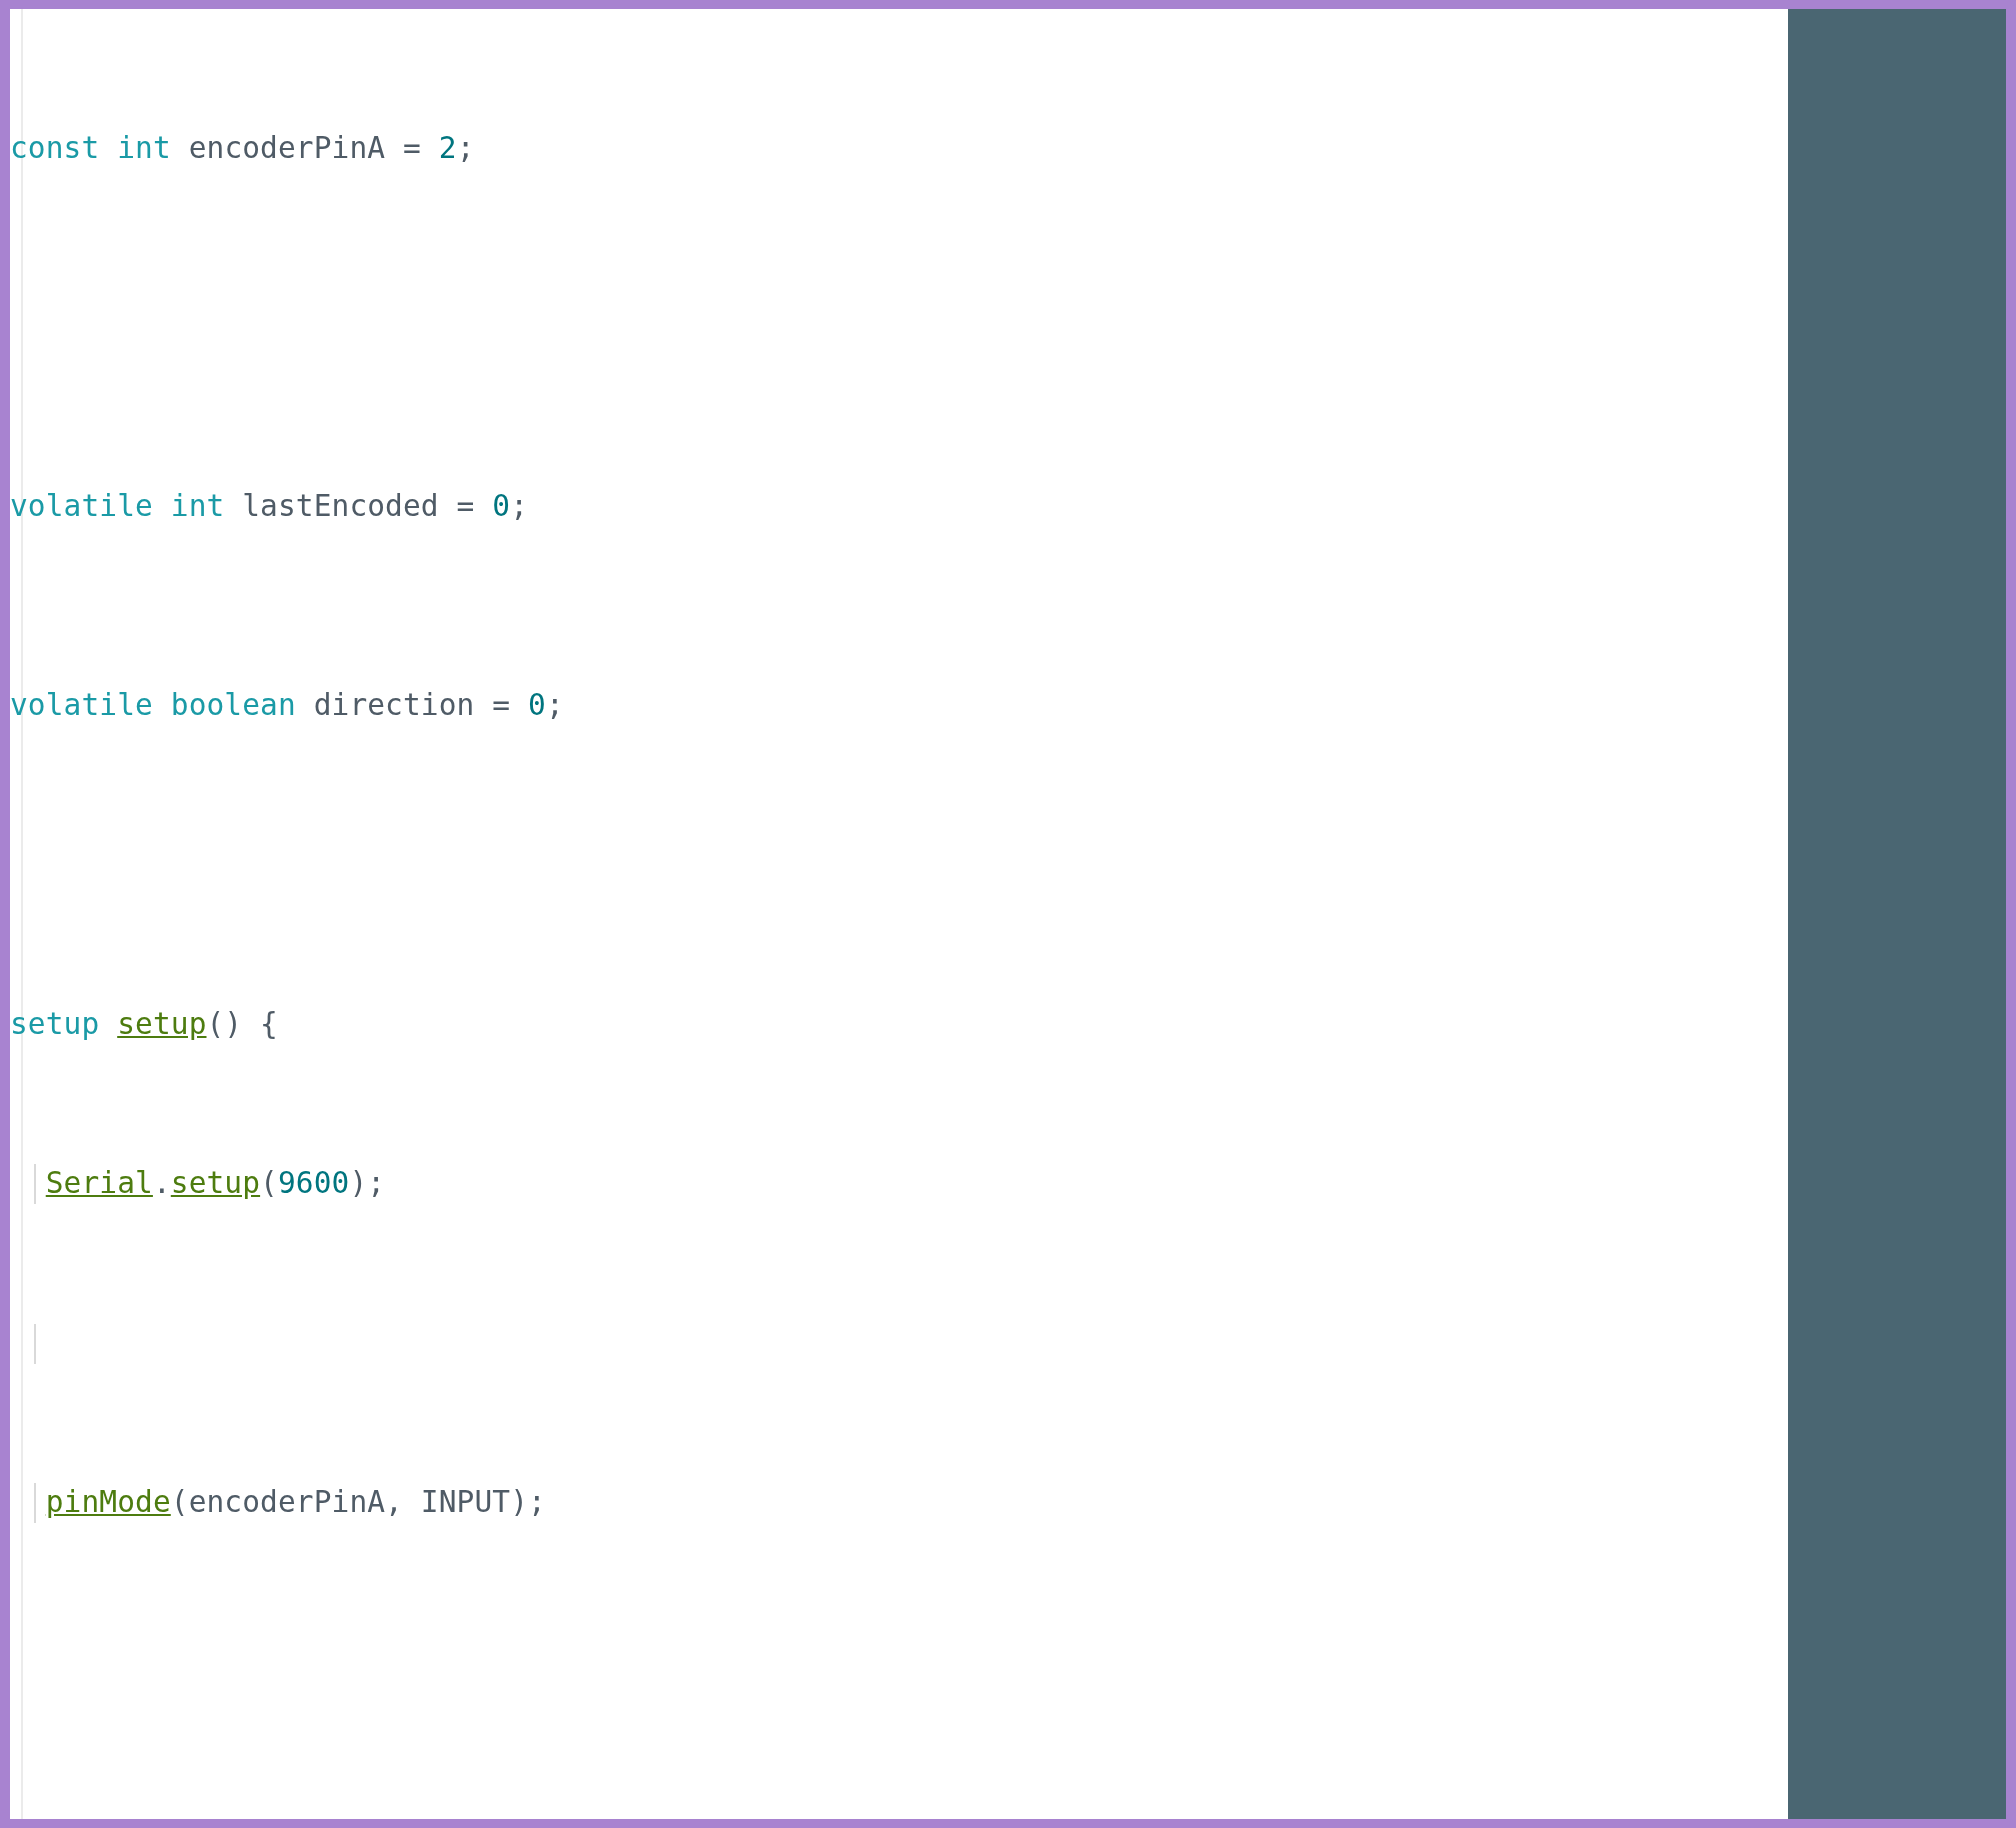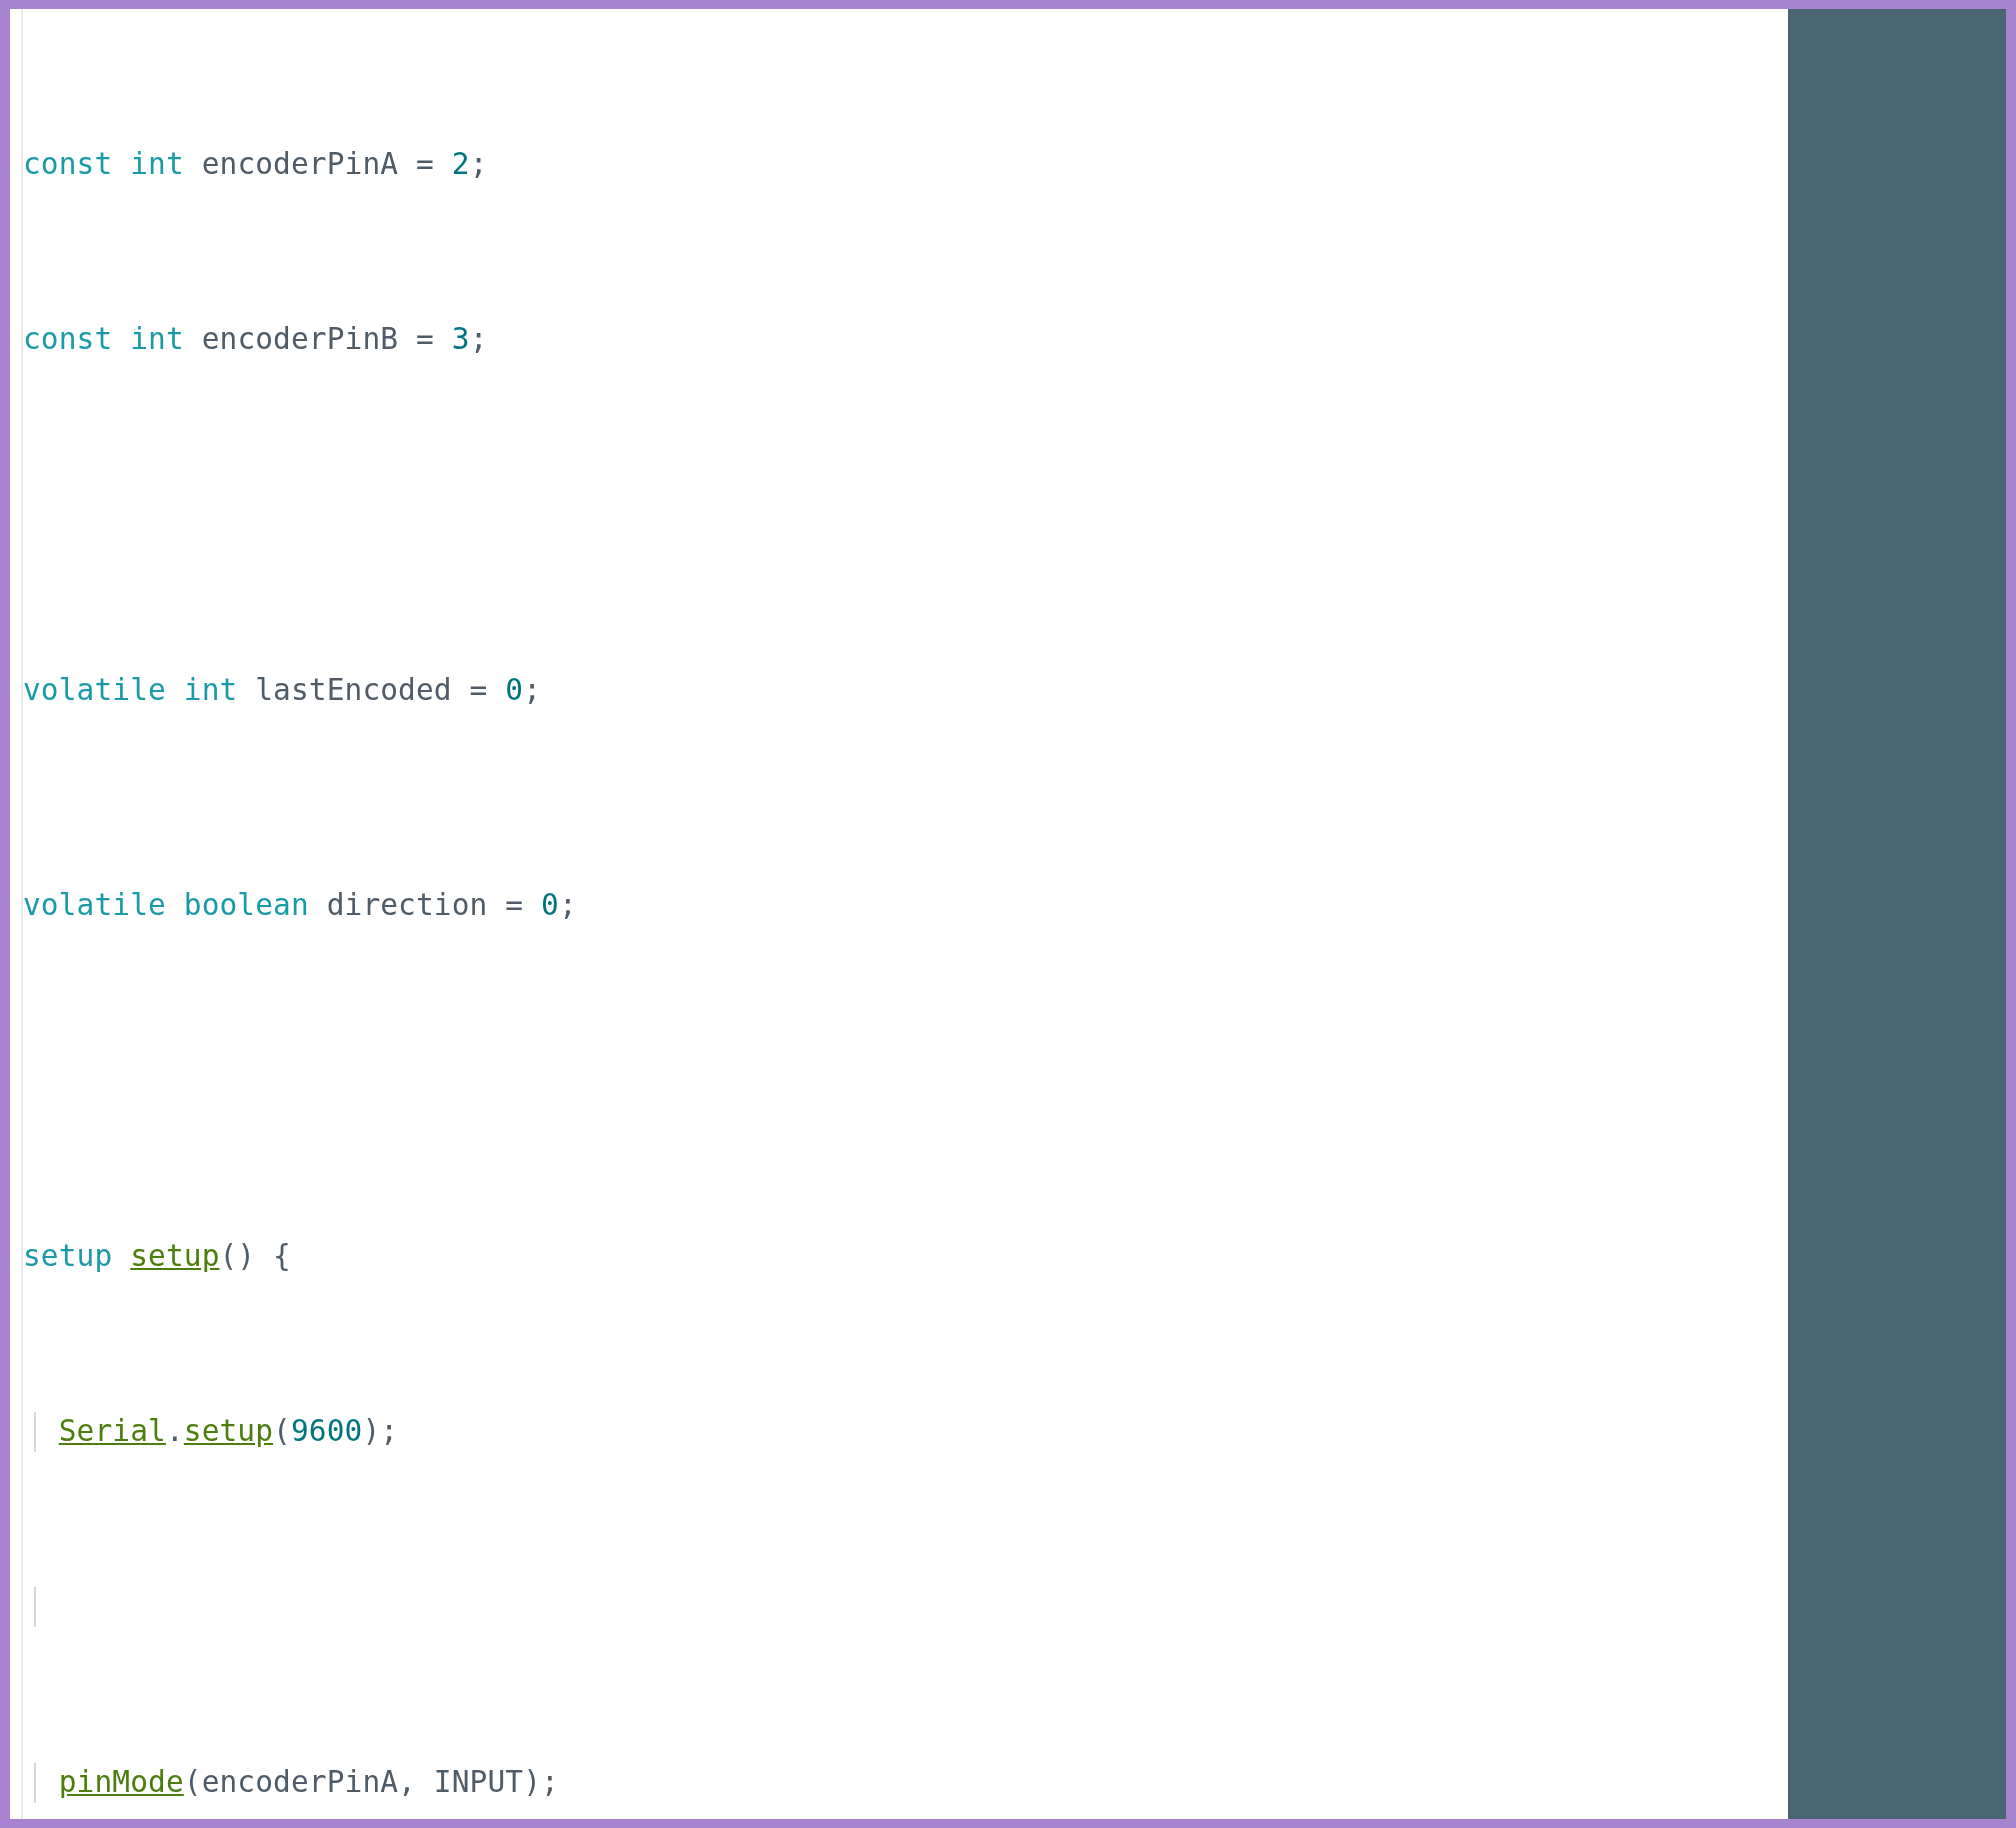--- a/index.html
+++ b/index.html
@@ -55,23 +55,22 @@
     margin: 0;
     font-family: "DejaVu Sans Mono", "Liberation Mono", monospace;
     font-size: 29.5px;
     line-height: 39.85px;
     white-space: pre;
     letter-spacing: 0.1px;
   }
   .ln {
     position: relative;
     height: 39.85px;
-    padding-left: 13px;
+    padding-left: 0;
     white-space: pre;
-    margin-top: 16px;
   }
   
   .ln .guide {
     position: absolute;
     top: 0;
     width: 2px;
     height: 39.85px;
     background: #d9d9d9;
   }
   .g1 { left: 24px; }
@@ -89,21 +88,20 @@
 
 <div id="screen">
 
   <div id="code-surface">
     <div id="gutter-rule"></div>
 
     <div id="code-block">
 
       <div class="ln"><span class="kw">const</span> <span class="kw">int</span> <span class="id">encoderPinA</span> <span class="op">=</span> <span class="num">2</span><span class="op">;</span></div>
 
-      <div class="ln"><span class="kw">const</span> <span class="kw">int</span> <span class="id">encoderPinB</span> <span class="op">=</span> <span class="num">3</span><span class="op">;</span></div>
 
       <div class="ln"> </div>
 
       <div class="ln"><span class="kw">volatile</span> <span class="kw">int</span> <span class="id">lastEncoded</span> <span class="op">=</span> <span class="num">0</span><span class="op">;</span></div>
 
 
       <div class="ln"><span class="kw">volatile</span> <span class="kw">boolean</span> <span class="id">direction</span> <span class="op">=</span> <span class="num">0</span><span class="op">;</span></div>
 
       <div class="ln"> </div>
 

